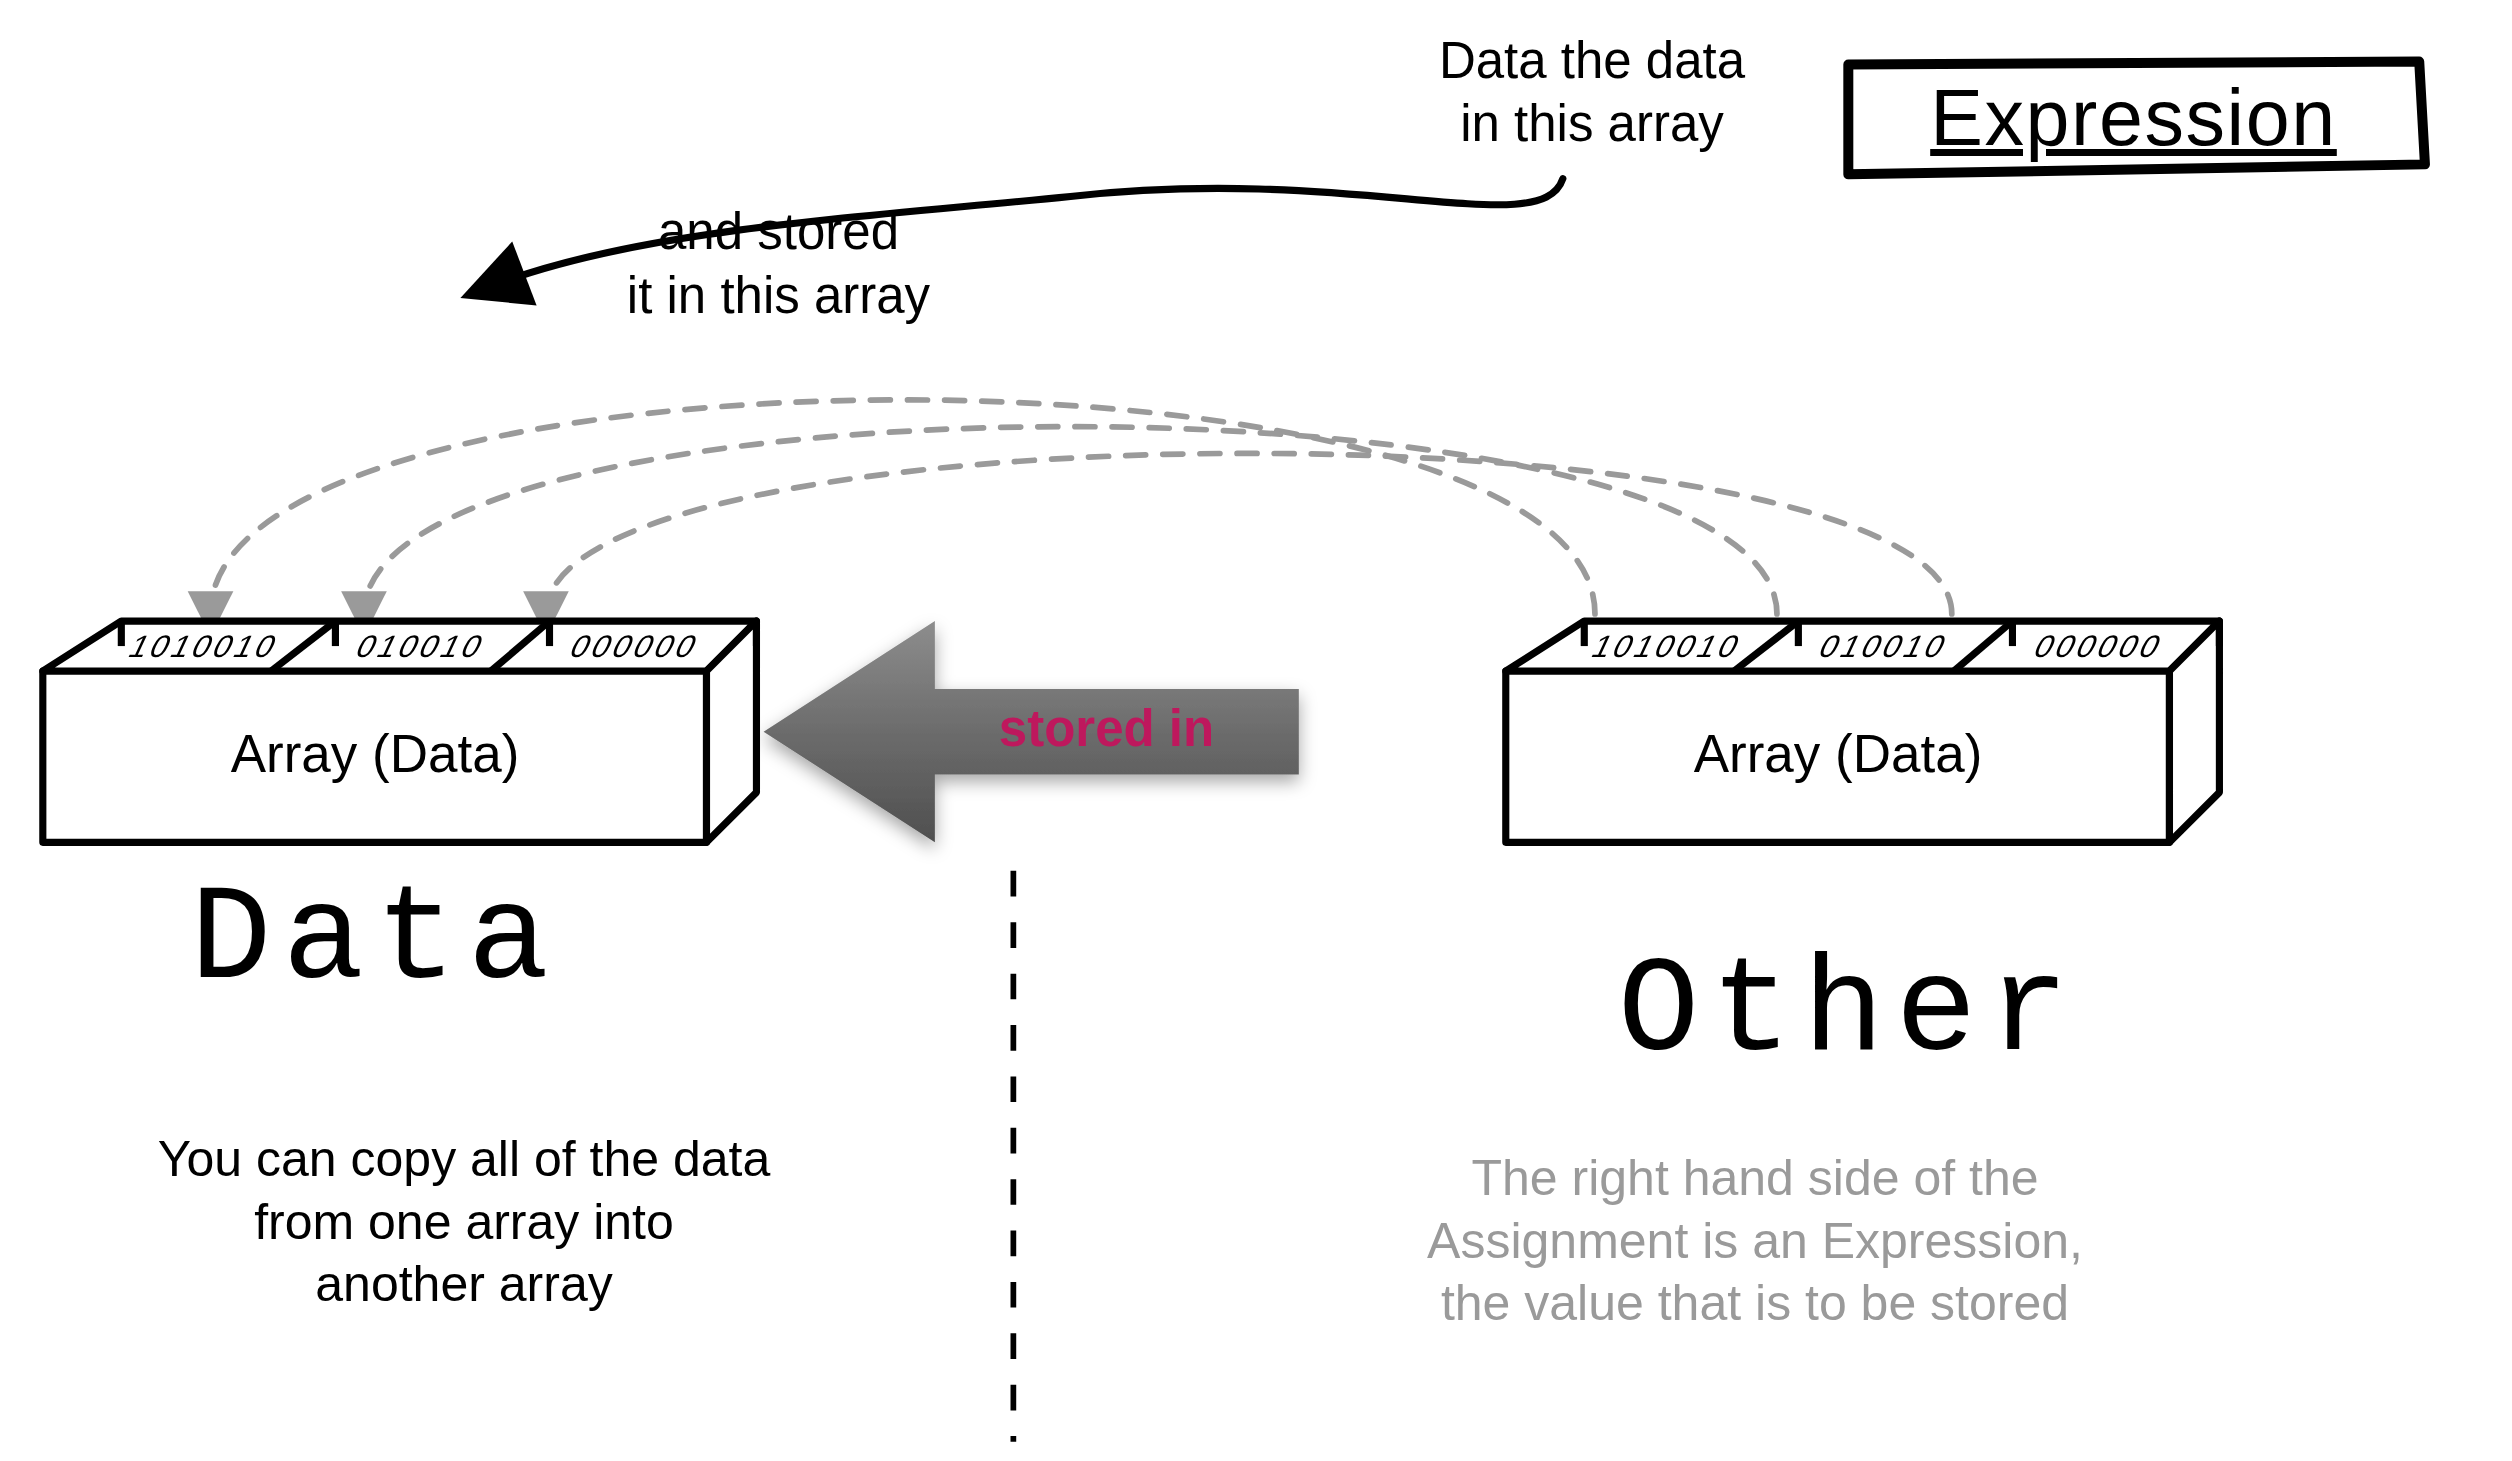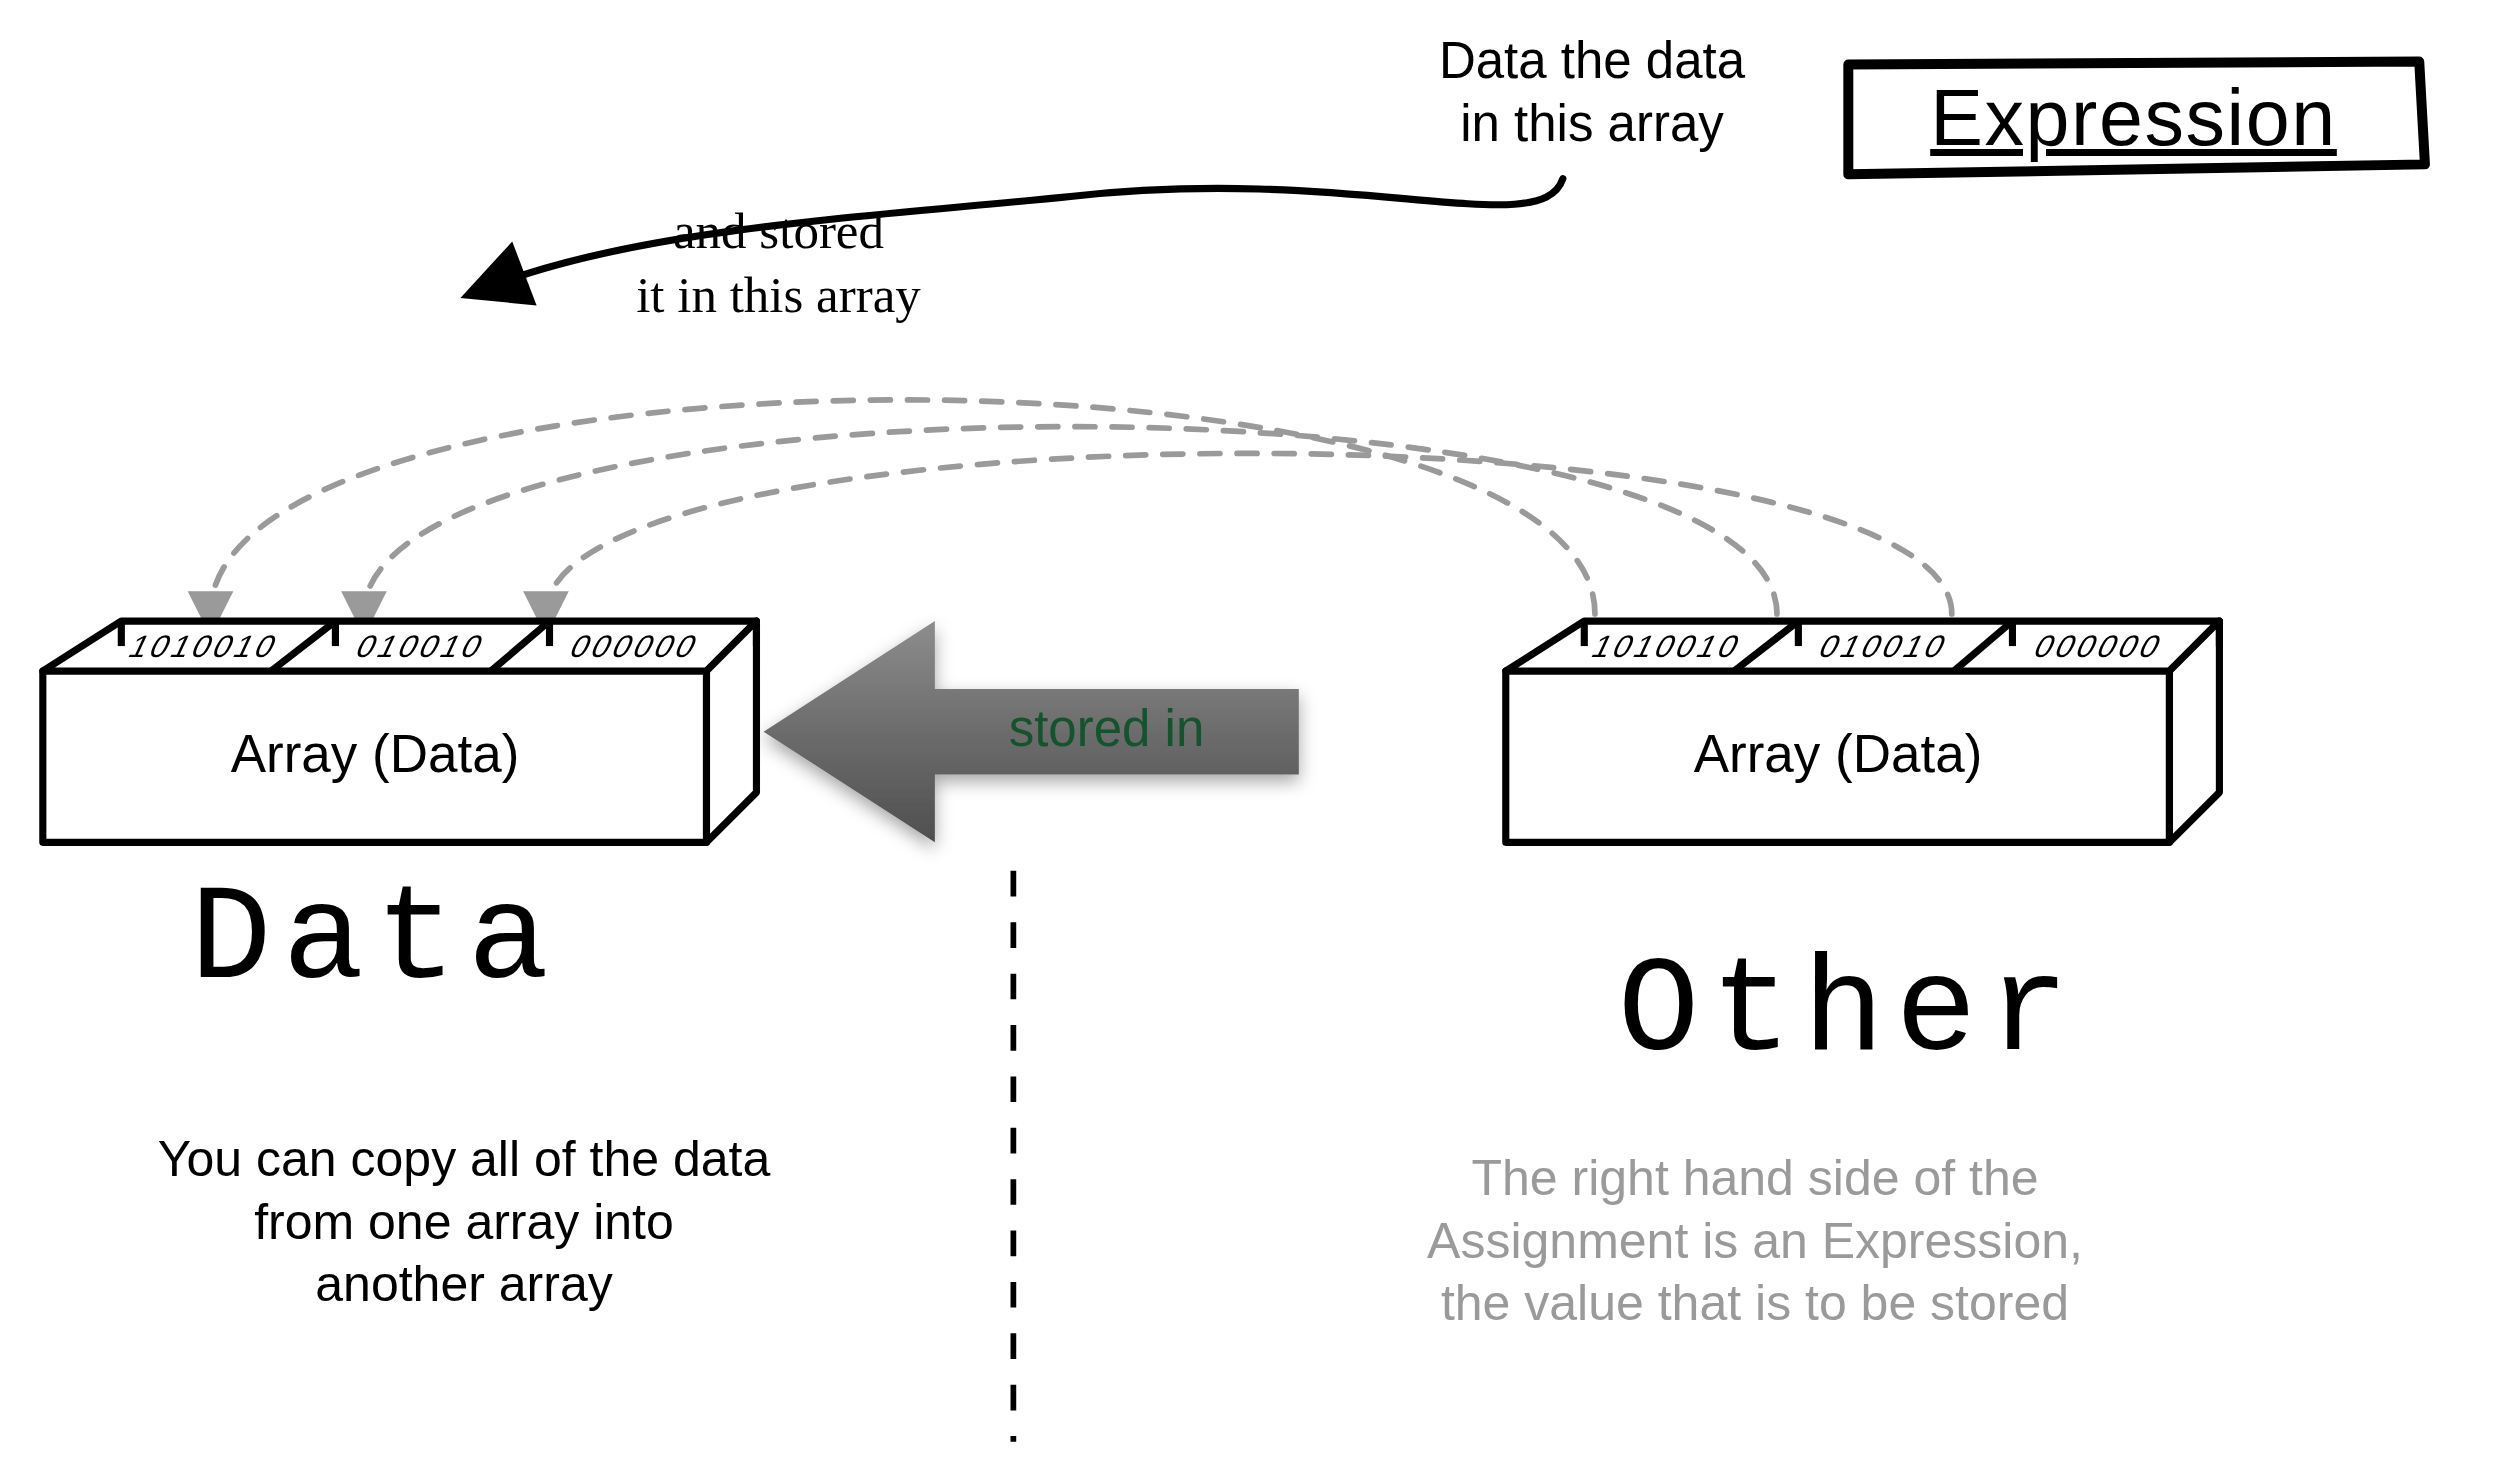--- a/index.html
+++ b/index.html
@@ -120,35 +120,35 @@
     <line x1="3110" y1="870" x2="3110" y2="905"></line>
   </g>
 
 </svg>
 
 <div class="text" style="left:1848px; top:69px; width:571px; font-size:79px; letter-spacing:0.02em;text-decoration:underline;">Expression</div>
 
 <div class="text" style="left:1342px; top:28.5px; width:500px; font-size:51px; white-space:pre-line;">Data the data
 in this array</div>
 
-<div class="text" style="left:550px; top:200px; width:457px; font-size:51px; white-space:pre-line;font-family:Liberation Serif, serif;">and stored
+<div class="text" style="left:550px; top:200px; width:457px; font-size:51px; white-space:pre-line;">and stored
 it in this array</div>
 
 <div class="text" style="left:111px; top:628px; width:186px; font-size:31px; transform:skewX(-25deg); letter-spacing:0.12em;">1010010</div>
 <div class="text" style="left:328px; top:628px; width:186px; font-size:31px; transform:skewX(-25deg); letter-spacing:0.12em;">010010</div>
 <div class="text" style="left:542px; top:628px; width:186px; font-size:31px; transform:skewX(-25deg); letter-spacing:0.12em;">000000</div>
 
 <div class="text" style="left:1574px; top:628px; width:186px; font-size:31px; transform:skewX(-25deg); letter-spacing:0.12em;">1010010</div>
 <div class="text" style="left:1791px; top:628px; width:186px; font-size:31px; transform:skewX(-25deg); letter-spacing:0.12em;">010010</div>
 <div class="text" style="left:2006px; top:628px; width:186px; font-size:31px; transform:skewX(-25deg); letter-spacing:0.12em;">000000</div>
 
 <div class="text" style="left:43px; top:721px; width:664px; font-size:53px;">Array (Data)</div>
 <div class="text" style="left:1506px; top:721px; width:664px; font-size:53px;">Array (Data)</div>
 
-<div class="text" style="left:914px; top:697px; width:385px; font-size:51px; color:#14532d; font-family:Arial, Helvetica, sans-serif;">stored in</div>
+<div class="text" style="left:914px; top:697px; width:385px; font-size:51px; color:#be185d; font-family:Arial, Helvetica, sans-serif;font-weight:bold;">stored in</div>
 
 <div class="text mono-outline" style="left:43px; top:856px; width:664px; font-size:136px;">Data</div>
 <div class="text mono-outline" style="left:1492px; top:928px; width:714px; font-size:136px;">Other</div>
 
 <div class="text" style="left:43px; top:1128px; width:842px; font-size:50px; white-space:pre-line;">You can copy all of the data
 from one array into
 another array</div>
 
 <div class="text" style="left:1327px; top:1128px; width:856px; font-size:50px; color:#9a9a9a; white-space:pre-line;margin-top:19px;">The right hand side of the
 Assignment is an Expression,

